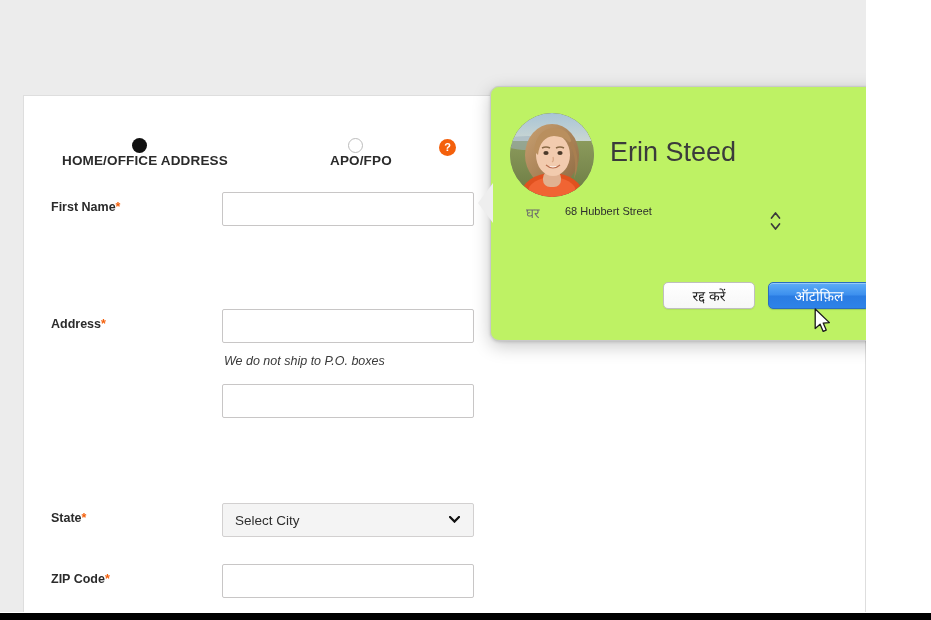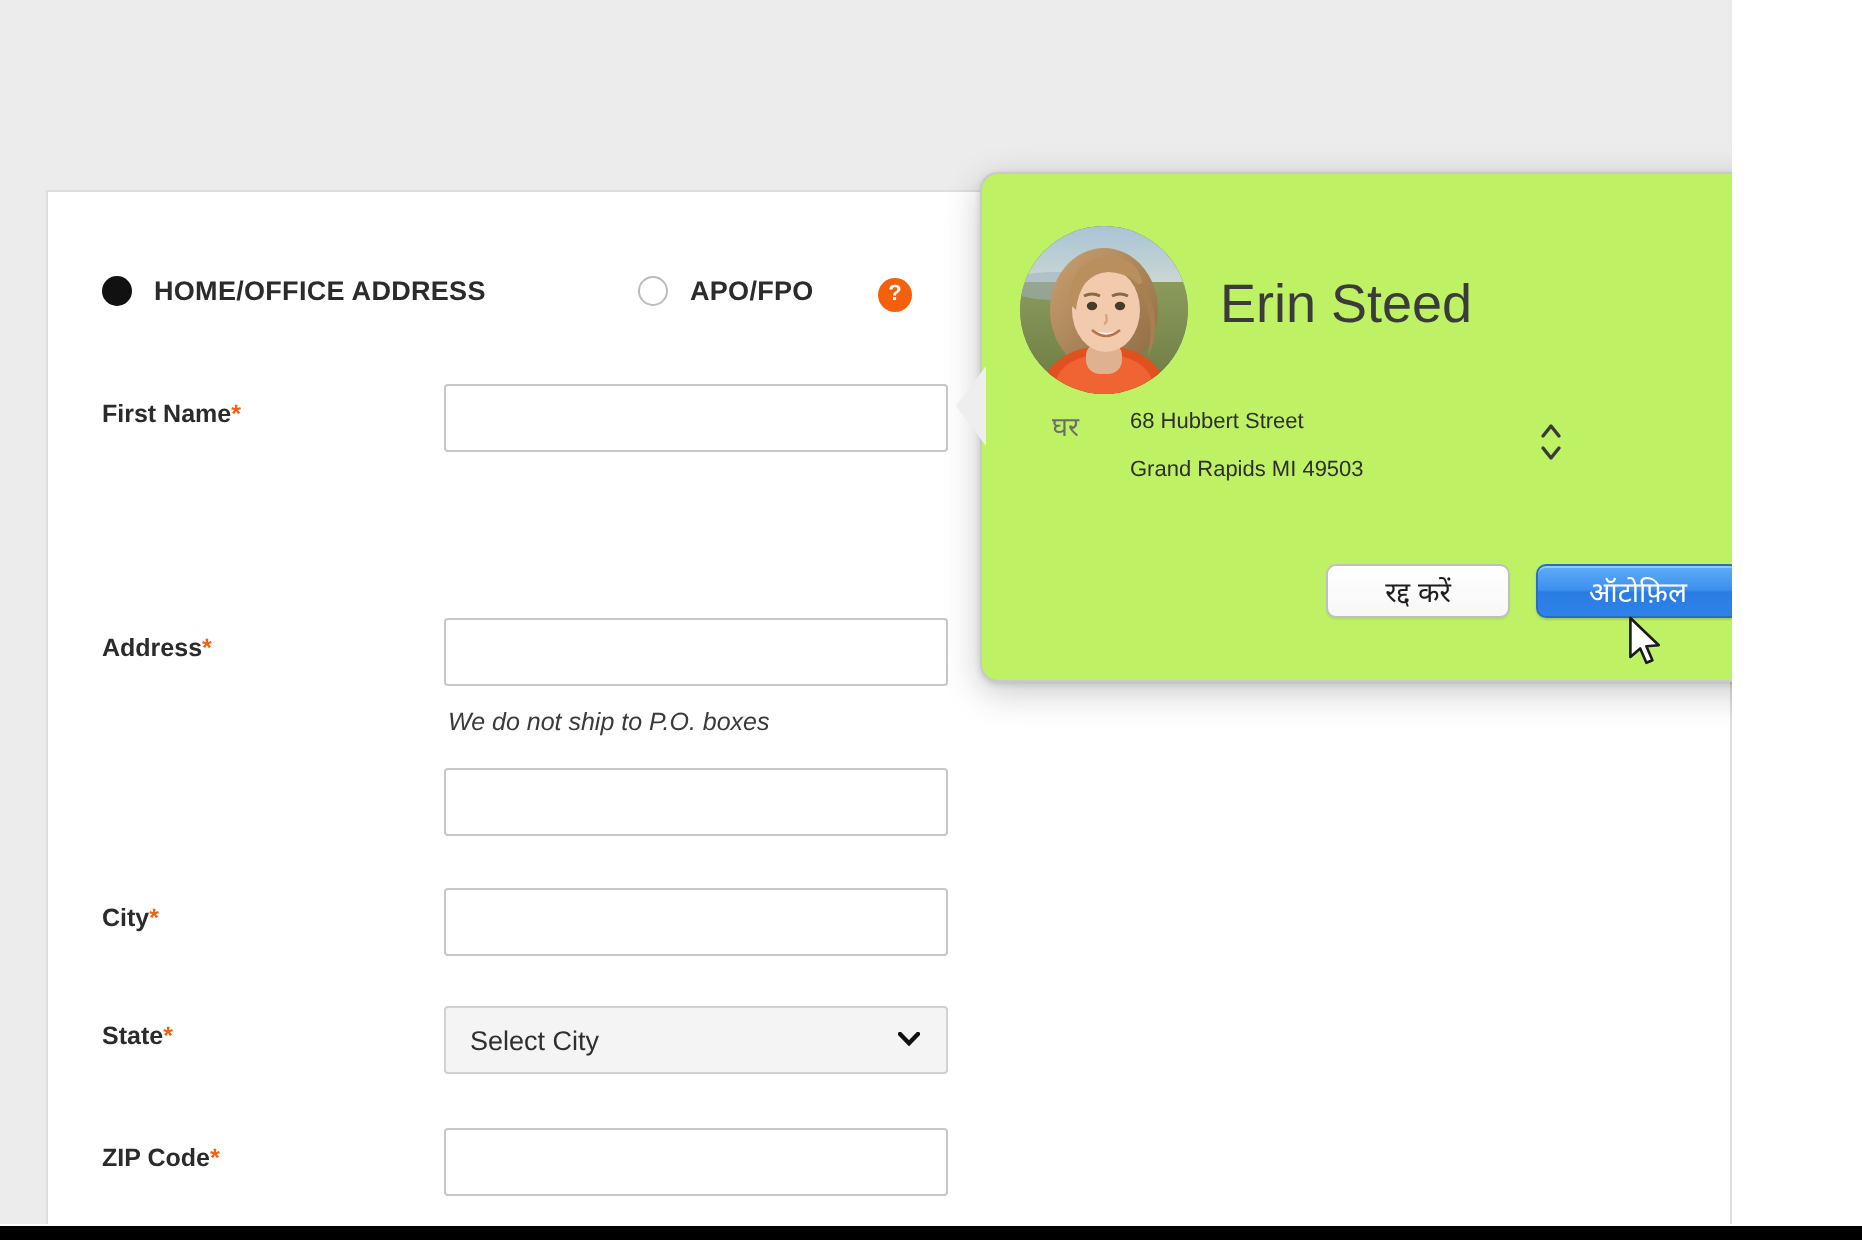--- a/index.html
+++ b/index.html
@@ -66,20 +66,21 @@
     left: 27px;
     top: 42px;
     height: 22px;
   }
   .radio-opt {
     position: absolute;
     top: 0;
     display: flex;
     align-items: center;
     cursor: pointer;
+    flex-direction: column;
   }
   .radio-opt.first { left: 0; }
   .radio-opt.second { left: 268px; }
 
   .radio-dot {
     width: 15px; height: 15px;
     border-radius: 50%;
     box-sizing: border-box;
     flex: none;
   }
@@ -347,26 +348,20 @@
       </div>
       <input class="text-input" type="text" value="" style="">
     </div>
 
     <div class="helper-text" style="top:258px;">We do not ship to P.O. boxes</div>
 
     <div class="form-row" style="top:288px;">
       <input class="text-input" type="text" value="" style="">
     </div>
 
-    <div class="form-row" style="top:348px;">
-      <div class="field-label">
-        <span>City</span><span class="req">*</span>
-      </div>
-      <input class="text-input" type="text" value="" style="">
-    </div>
 
     <div class="form-row" style="top:407px;">
       <div class="field-label">
         <span>State</span><span class="req">*</span>
       </div>
       <div class="select-input">
         <span class="sel-text">Select City</span>
         <svg class="select-chevron" viewBox="0 0 11 7">
           <path d="M1 1 L5.5 5.6 L10 1" stroke="#111" stroke-width="2.2" fill="none" stroke-linecap="square"></path>
         </svg>
@@ -434,21 +429,20 @@
         </g>
       </svg>
     </div>
 
     <div id="contact-name">Erin Steed</div>
 
     <div id="addr-kind">घर</div>
 
     <div id="addr-lines">
       <div>68 Hubbert Street</div>
-      <div>Grand Rapids MI 49503</div>
     </div>
 
     <svg id="addr-stepper" viewBox="0 0 13 24">
       <path d="M2.5 9 L6.5 4 L10.5 9" stroke="#3a3a3a" stroke-width="1.7" fill="none" stroke-linecap="round" stroke-linejoin="round"></path>
       <path d="M2.5 15 L6.5 20 L10.5 15" stroke="#3a3a3a" stroke-width="1.7" fill="none" stroke-linecap="round" stroke-linejoin="round"></path>
     </svg>
 
     <div class="popover-btn" id="cancel-btn">रद्द करें</div>
 
     <div class="popover-btn" id="autofill-btn">ऑटोफ़िल</div>

